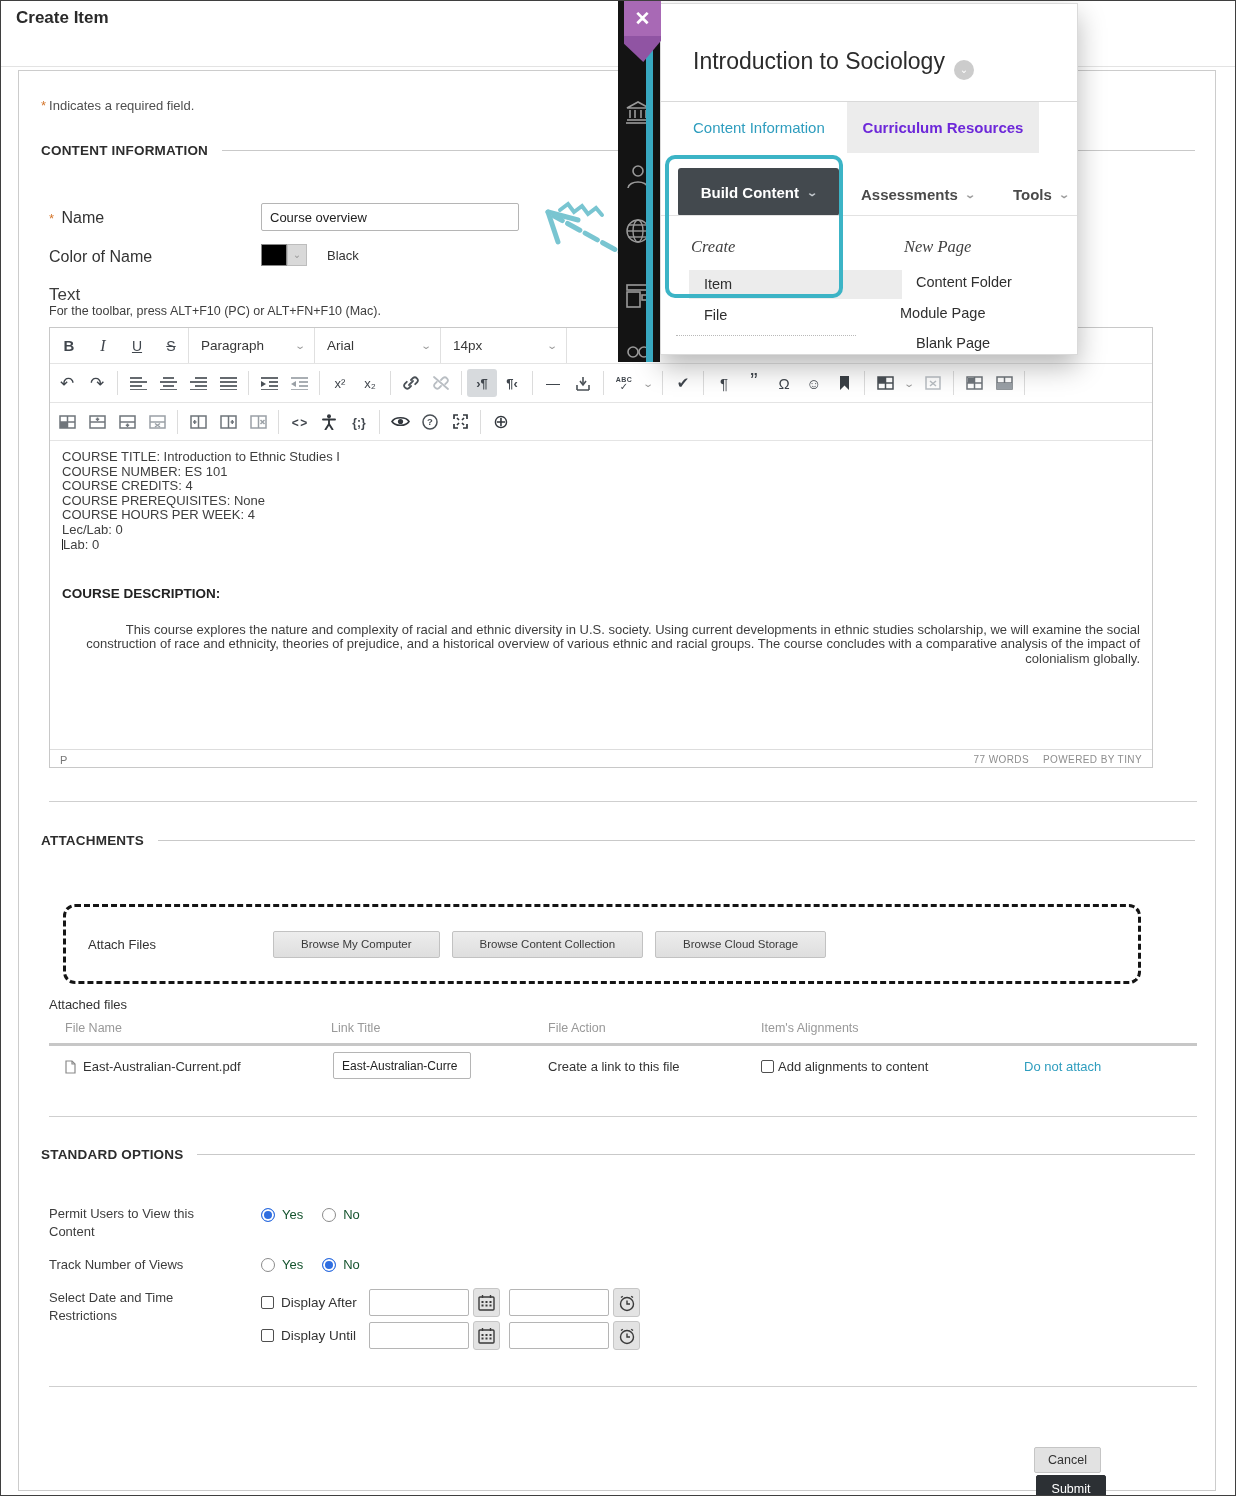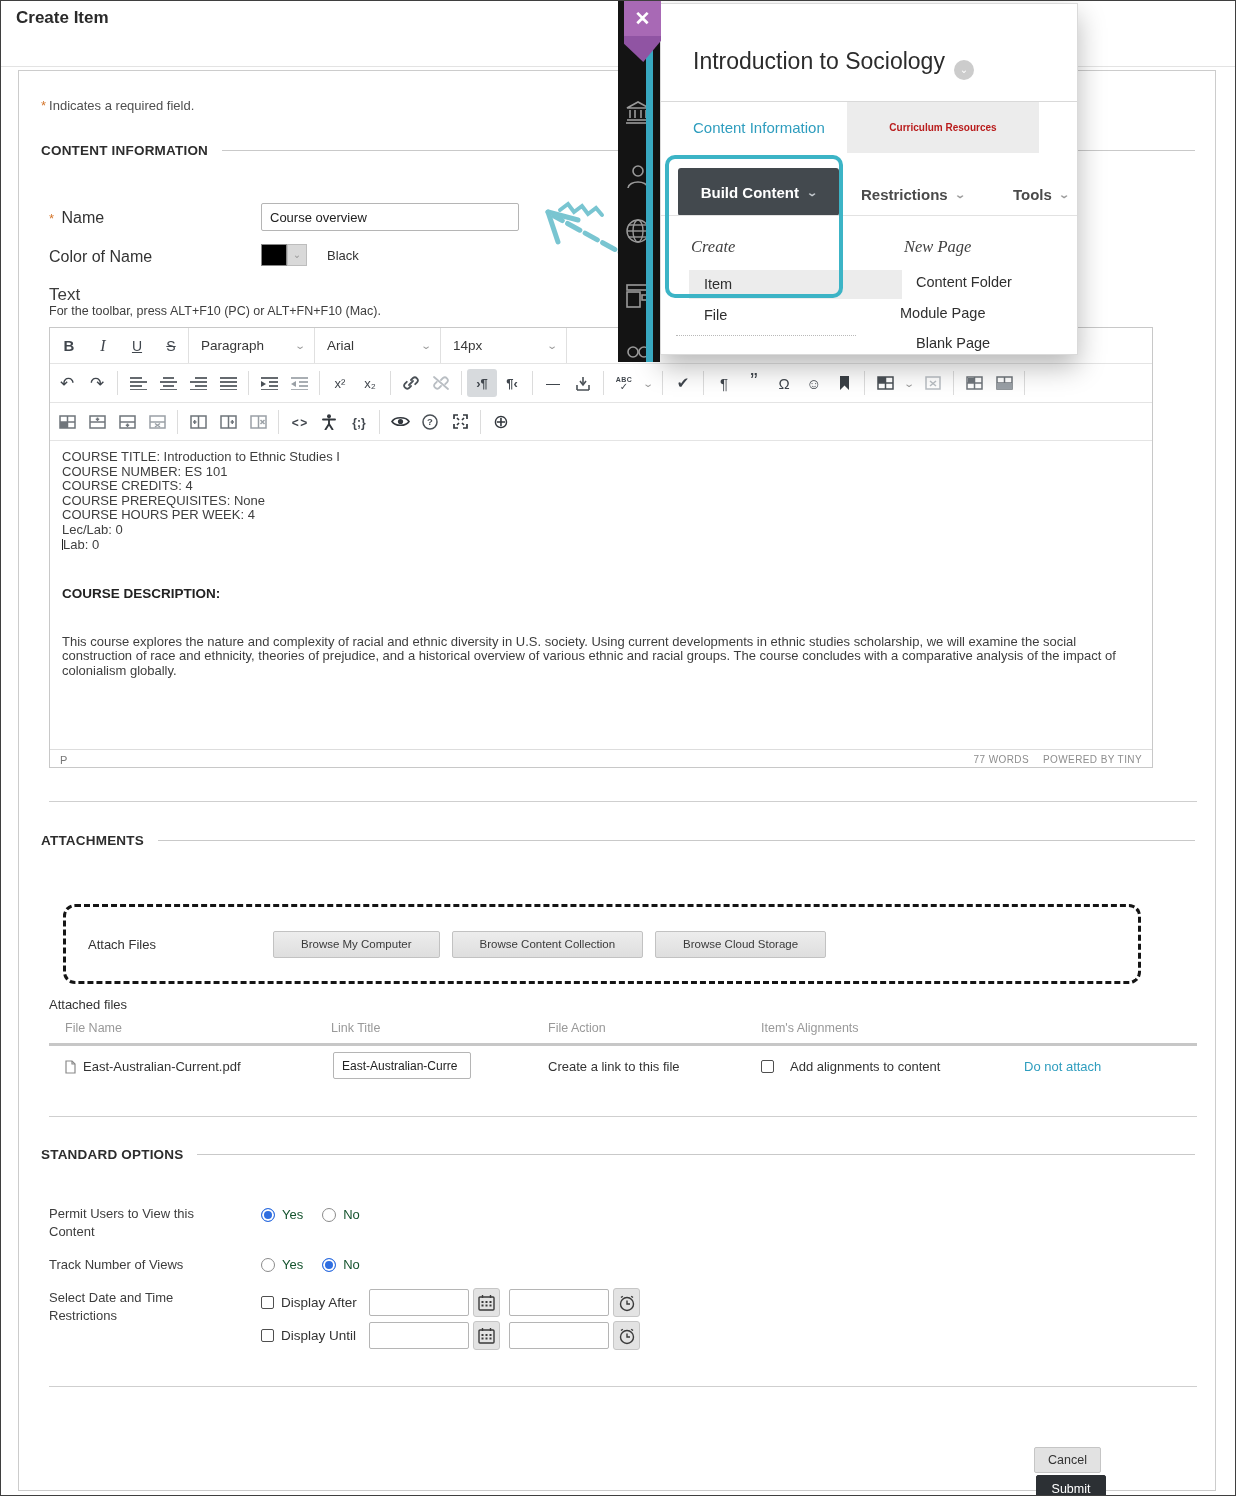--- a/index.html
+++ b/index.html
@@ -57,40 +57,40 @@
   .gRtl::before { content:"¶‹"; font-size:13px; font-weight:700; }
   .dd { display:flex; align-items:center; justify-content:space-between; width:125px; height:35px; padding:0 10px 0 12px; font-size:13.5px; color:#383838; cursor:pointer; }
   .chev { font-size:10px; color:#9a9a9a; transform:scaleX(1.4); }
   .abc { display:flex; flex-direction:column; align-items:center; line-height:7px; }
   .abc .a { font-size:7px; font-weight:700; letter-spacing:.4px; } .abc .c { font-size:10px; }
   svg.ic { display:block; }
   .ed-body { height:308px; padding:9px 12px; font-size:13px; color:#3e3e3e; line-height:14.6px; overflow:hidden; }
   .ed-body .caret::before { content:""; display:inline-block; width:1px; height:11px; background:#222; margin-right:0px; vertical-align:-1px; }
   .ed-gap1 { height:35px; } .ed-gap2 { height:21px; }
   .ed-desc-h { font-weight:700; font-size:13.5px; color:#222; }
-  .ed-para { margin-top:12px; }
+  .ed-para { margin-top:0;text-align:right; }
   .statusbar { height:20px; border-top:1px solid #ddd; display:flex; align-items:center; justify-content:space-between; padding:0 10px; }
   .statusbar .p { font-size:11px; color:#777; }
   .statusbar .right { font-size:10px; color:#8d8d8d; letter-spacing:.4px; display:flex; gap:14px; }
 
   .divider { position:absolute; left:30px; width:1148px; height:1px; background:#cfcfcf; }
 
   
   .dash-box { position:absolute; left:44px; top:833px; width:1078px; height:80px; border:3px dashed #151515; border-radius:12px; display:flex; align-items:center; }
   .dash-box .lbl { font-size:13px; color:#333; margin-left:22px; width:185px; }
   .gbtn { background:linear-gradient(#ededed,#dedede); border:1px solid #c2c2c2; border-radius:2px; height:27px; padding:0 27px; font-size:11.5px; color:#3a3a3a; margin-right:12px; font-family:"Liberation Sans",sans-serif; cursor:pointer; }
   .attached-lbl { position:absolute; left:30px; top:926px; font-size:13px; color:#333; }
   .ftable-head { position:absolute; left:30px; top:950px; width:1148px; height:20px; }
   .ftable-head span { position:absolute; top:0; font-size:12.5px; color:#999; }
   .ftable-rule { position:absolute; left:30px; top:972px; width:1148px; height:3px; background:#c7c7c7; }
   .frow { position:absolute; left:30px; top:979px; width:1148px; height:34px; font-size:13px; color:#333; }
   .frow .fname { position:absolute; left:16px; top:9px; display:flex; gap:7px; align-items:center; }
   .frow input { position:absolute; left:284px; top:2px; width:138px; height:27px; font-size:12px; }
   .frow .faction { position:absolute; left:499px; top:9px; }
-  .frow .align { position:absolute; left:712px; top:9px; display:flex; gap:16px; align-items:center; }
+  .frow .align { position:absolute; left:712px; top:9px; display:flex; gap:4px; align-items:center; }
   .frow .dna { position:absolute; left:975px; top:9px; color:#2e9dbe; cursor:pointer; }
   .cb { width:13px; height:13px; border:1.5px solid #4f4f4f; border-radius:2px; background:#fff; display:inline-block; }
 
   
   .opt-label { position:absolute; left:30px; font-size:13px; color:#3d3d3d; line-height:18px; width:190px; }
   .radio-row { position:absolute; left:242px; display:flex; align-items:center; gap:7px; font-size:13px; color:#14532d; }
   .radio { width:14px; height:14px; border-radius:50%; border:1.5px solid #8b8b8b; background:#fff; display:inline-block; }
   .radio.on { background:#2f6ee0; border-color:#2f6ee0; box-shadow:inset 0 0 0 2px #fff; }
   .mr18 { margin-right:12px; }
   .daterow { position:absolute; left:242px; height:29px; display:flex; align-items:center; }
@@ -110,21 +110,21 @@
   .pp-sb-ic { position:absolute; left:7px; }
   .teal-strip { position:absolute; left:646px; top:30px; width:7px; height:332px; background:#38a8c0; z-index:12; }
   .pp-close { position:absolute; left:624px; top:0; width:37px; height:36px; background:#a869b5; z-index:14; display:flex; align-items:center; justify-content:center; cursor:pointer; }
   .pp-close .x { color:#fff; font-size:19px; font-weight:700; line-height:1; }
   .pp-fold { position:absolute; left:624px; top:36px; width:37px; height:26px; background:#9054a3; clip-path:polygon(0 0,100% 0,100% 18%,52% 100%,0 30%); z-index:13; }
   .panel { position:absolute; left:660px; top:3px; width:418px; height:352px; background:#fff; border:1px solid #dadada; box-shadow:0 12px 26px rgba(0,0,0,.28); z-index:11; }
   .panel .course-title { position:absolute; left:32px; top:44px; font-size:23px; color:#2b2b2b; }
   .panel .title-chev { position:absolute; left:293px; top:56px; width:20px; height:20px; border-radius:50%; background:#ccc; color:#fff; font-size:10px; text-align:center; line-height:19px; }
   .panel .hdiv { position:absolute; left:0; top:97px; width:100%; height:1px; background:#d9d9d9; }
   .tab-ci { position:absolute; left:32px; top:115px; font-size:15px; color:#2e9dbe; cursor:pointer; }
-  .tab-cr { position:absolute; left:186px; top:98px; width:192px; height:51px; background:#ececec; display:flex; align-items:center; justify-content:center; font-size:10px; font-weight:700; color:#b91c1c; cursor:pointer; }
+  .tab-cr { position:absolute; left:186px; top:98px; width:192px; height:51px; background:#ececec; display:flex; align-items:center; justify-content:center; font-size:15px; font-weight:700; color:#6d28d9; cursor:pointer; }
   .bc-btn { position:absolute; left:17px; top:164px; width:161px; height:48px; background:#43494e; border-radius:3px; color:#fff; font-size:15px; font-weight:700; display:flex; align-items:center; justify-content:center; gap:9px; cursor:pointer; }
   .bc-btn .chev { color:#c6cbd0; }
   .mi-top { position:absolute; top:182px; font-size:15px; font-weight:700; color:#4a4a4a; display:flex; gap:8px; align-items:center; cursor:pointer; }
   .mi-assess { left:200px; } .mi-tools { left:352px; }
   .panel .mdiv { position:absolute; left:0; top:211px; width:100%; height:1px; background:#e2e2e2; }
   .menu-h { position:absolute; font-family:"Liberation Serif",serif; font-style:italic; font-size:16.5px; color:#3f3f3f; }
   .menu-item { position:absolute; font-size:14.5px; color:#2f2f2f; cursor:pointer; }
   .item-hl { position:absolute; left:28px; top:266px; width:213px; height:29px; background:#ececec; }
   .dotted-sep { position:absolute; left:15px; top:331px; width:180px; border-top:1.5px dotted #b9b9b9; }
   .teal-box { position:absolute; left:665px; top:155px; width:178px; height:143px; border:4px solid #3cb4c6; border-radius:10px; z-index:15; pointer-events:none; }
@@ -725,21 +725,21 @@
   <div class="title-chev"><span class="chev" style="color:#fff">⌄</span></div>
   <div class="hdiv"></div>
   <div class="tab-ci">Content Information</div>
   <div class="tab-cr">Curriculum Resources</div>
 
   <div class="bc-btn">
     <span>Build Content</span>
     <span class="chev">⌄</span>
   </div>
   <div class="mi-top mi-assess">
-    <span>Restrictions</span>
+    <span>Assessments</span>
     <span class="chev">⌄</span>
   </div>
   <div class="mi-top mi-tools">
     <span>Tools</span>
     <span class="chev">⌄</span>
   </div>
   <div class="mdiv"></div>
 
   <div class="menu-h" style="left:30px; top:233px;">Create</div>
   <div class="item-hl"></div>

